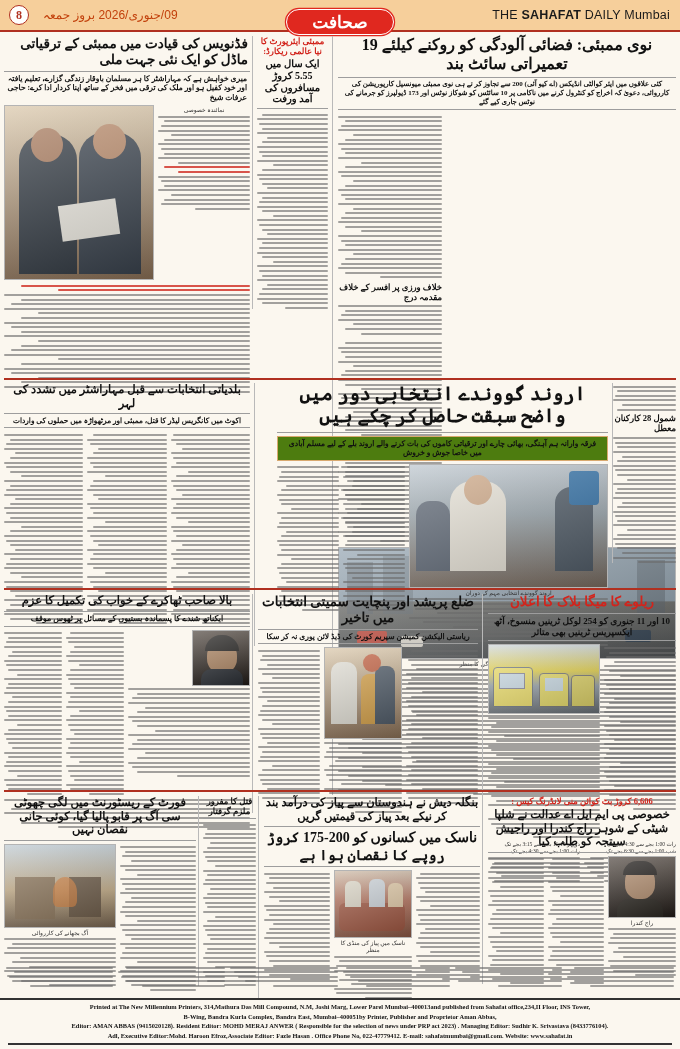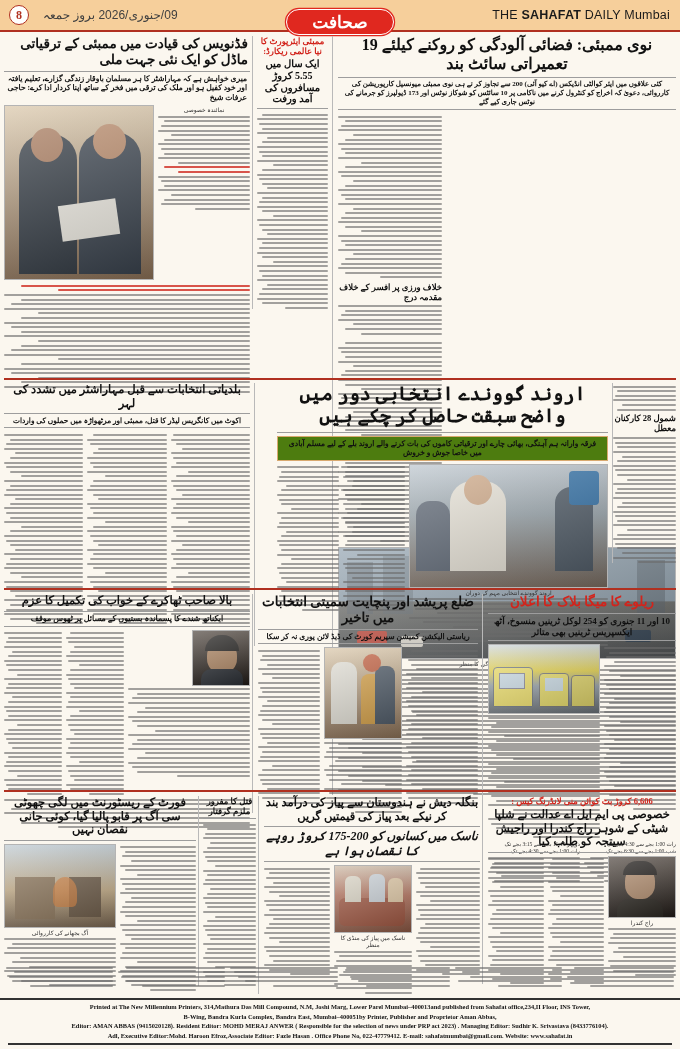--- a/index.html
+++ b/index.html
@@ -20,21 +20,21 @@
     display:flex; align-items:center; position:relative;
   }
   .pagenum {
     width:20px; height:20px; margin-left:9px;
     border:1.4px solid #b03020; border-radius:50%;
     color:#b03020; font-weight:bold; font-size:12px;
     display:flex; align-items:center; justify-content:center;
     background:#fff;
   }
   .issue-date {
-    margin-left:14px; font-size:12px; color:#404040;
+    margin-left:14px; font-size:12px; color:#c2410c;
     font-family:"Liberation Sans", sans-serif; direction:rtl;
   }
   .logo-wrap { position:absolute; left:50%; transform:translateX(-50%); top:3px;margin-top:6px; }
   .logo {
     width:108px; height:26px; border-radius:13px/13px;
     background:#e0281f; border:1.5px solid #fff;
     box-shadow:0 0 0 1.2px #e0281f;
     color:#fff; font-size:17px; font-weight:bold;
     display:flex; align-items:center; justify-content:center;
     letter-spacing:1px; direction:rtl;
@@ -1102,21 +1102,21 @@
       <div class="ln s1"></div>
         <div class="ln s3"></div>
         <div class="ln s2"></div>
         <div class="ln s6"></div>
     </div>
   </div>
 
   <div class="blockbox vline" style="left:258px; top:796px; width:222px; padding-left:5px;">
     <div class="hl h-m">بنگلہ دیش نے ہندوستان سے پیاز کی درآمد بند کر نیکے بعد پیاز کی قیمتیں گریں</div>
     <div class="rule" style="margin:3px 0 2px;"></div>
-    <div class="sub" style="font-size:12px;font-style:italic;">ناسک میں کسانوں کو 200-175 کروڑ روپے کا نقصان ہوا ہے</div>
+    <div class="sub" style="font-size:14px;">ناسک میں کسانوں کو 200-175 کروڑ روپے کا نقصان ہوا ہے</div>
     <div class="rule" style="margin:2px 0 3px;"></div>
     <div style="display:flex;gap:4px;">
       <div class="lnwrap" style="width:66px;">
         <div class="ln s1"></div>
           <div class="ln s2"></div>
           <div class="ln s3"></div>
           <div class="ln s4"></div>
         <div class="ln s1"></div>
           <div class="ln s2"></div>
           <div class="ln s5"></div>

